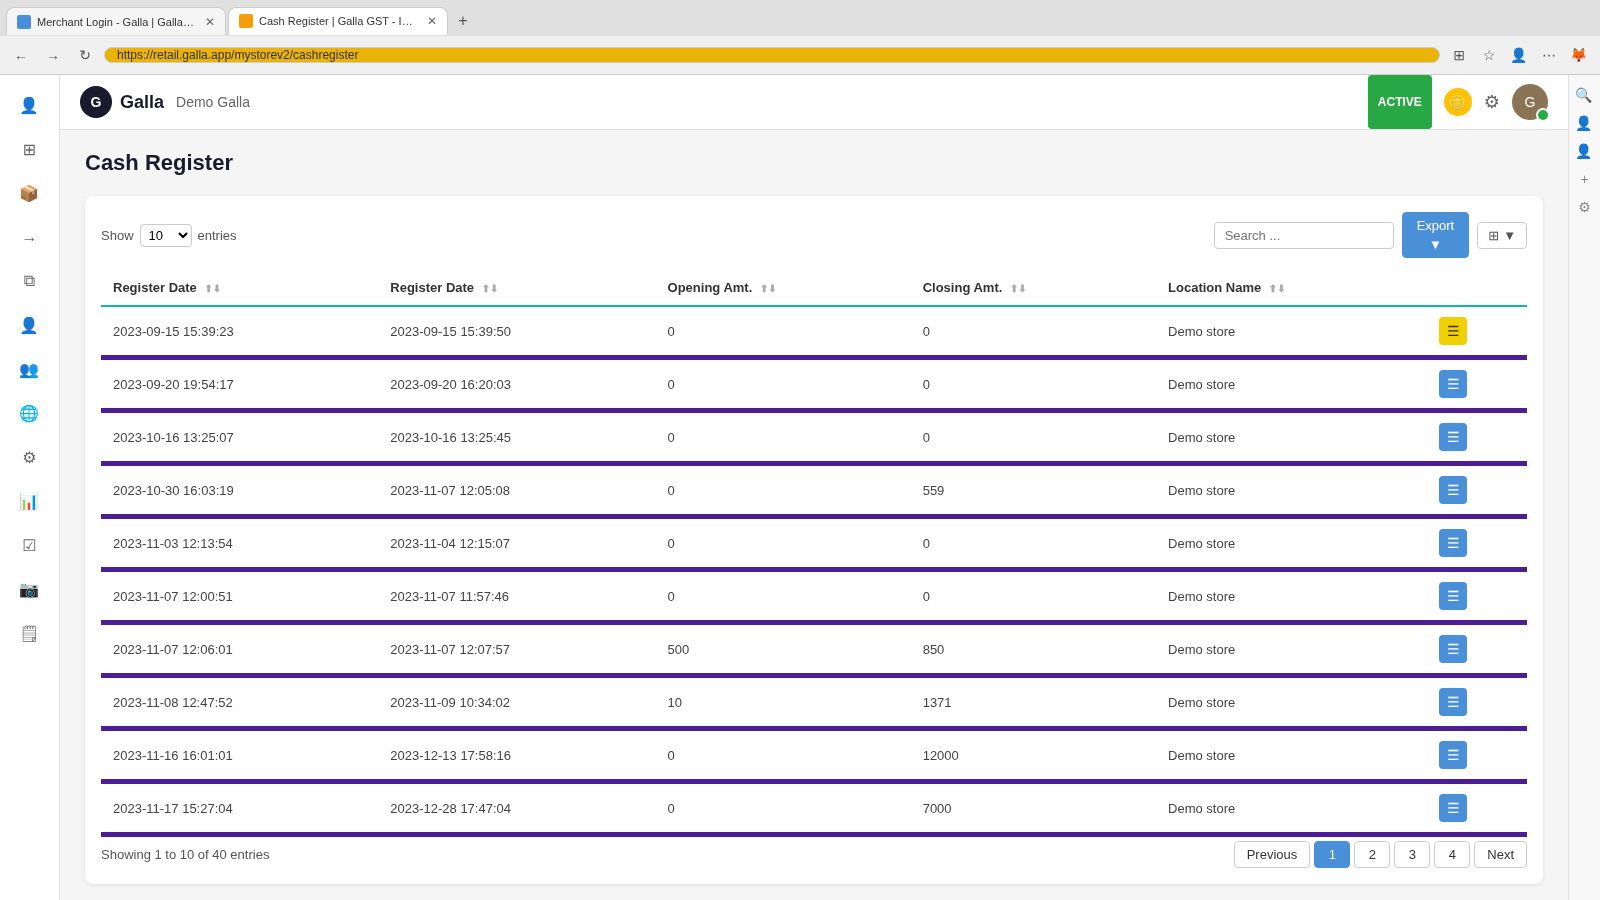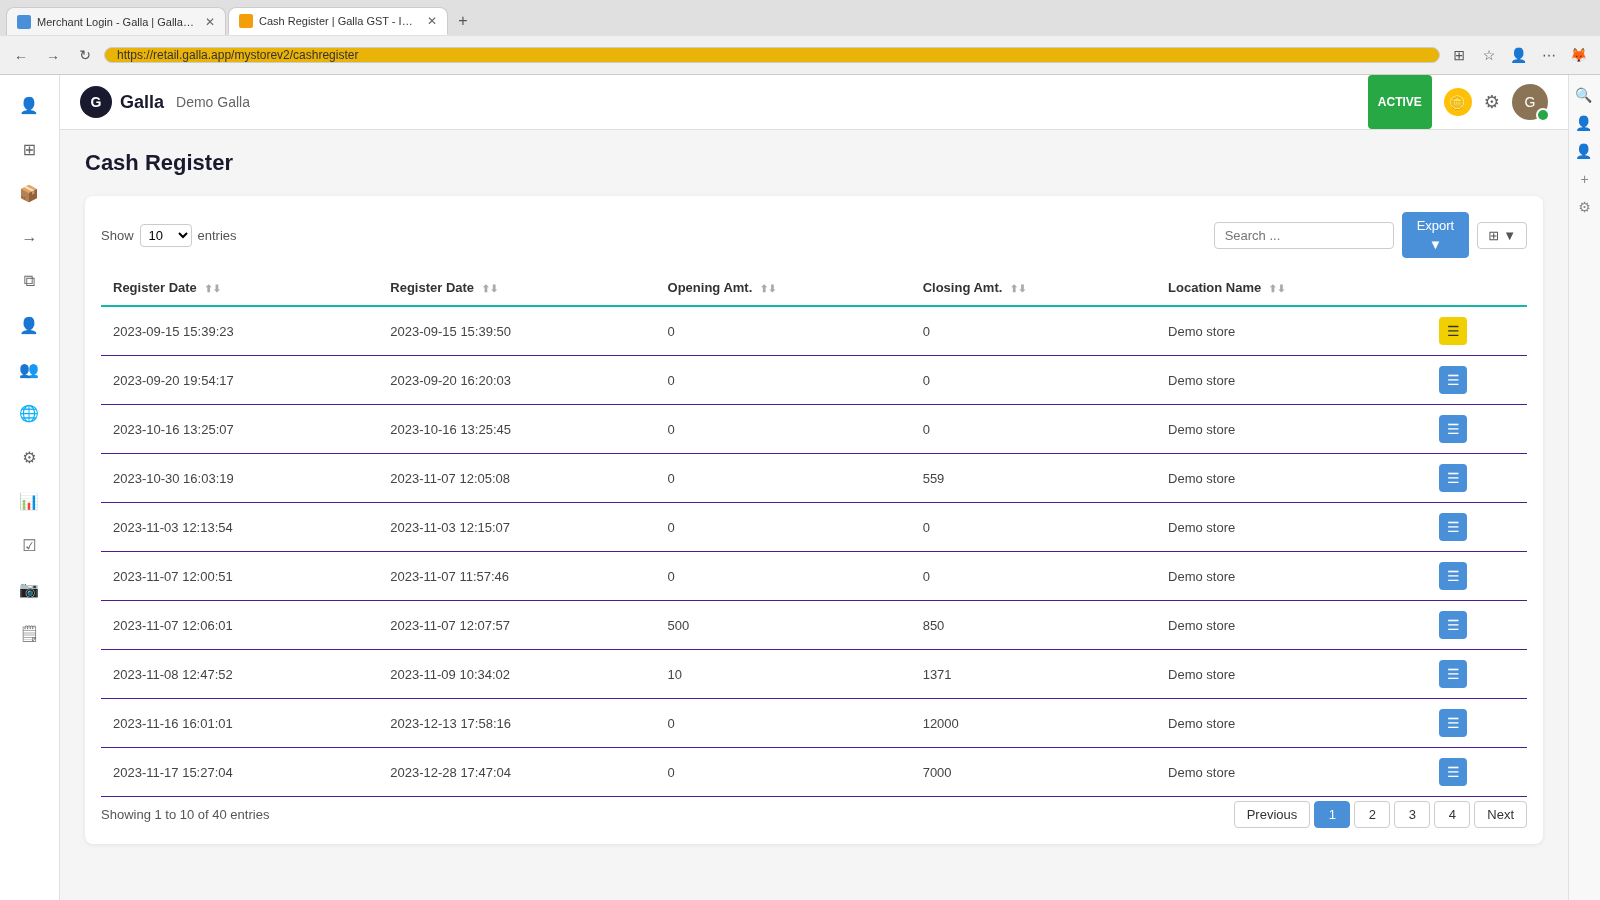--- a/index.html
+++ b/index.html
@@ -253,21 +253,21 @@
       padding: 10px 12px;
       text-align: left;
       color: #333;
       font-weight: 600;
       white-space: nowrap;
     }
     th .sort-icons { display: inline-block; margin-left: 4px; color: #aaa; font-size: 10px; }
     td {
       padding: 10px 12px;
       color: #444;
-      border-bottom: 1px solid #4c1d95;
+      border-bottom: 5px solid #4c1d95;
     }
 
     .action-btn {
       background: #4a90d9;
       color: white;
       border: none;
       border-radius: 4px;
       width: 28px;
       height: 28px;
       display: flex;
@@ -484,21 +484,21 @@
     <td>2023-11-07 12:05:08</td>
     <td>0</td>
     <td>559</td>
     <td>Demo store</td>
     <td>
       <button class="action-btn ">☰</button>
     </td>
   </tr>
               <tr>
     <td>2023-11-03 12:13:54</td>
-    <td>2023-11-03 12:15:07</td>
+    <td>2023-11-04 12:15:07</td>
     <td>0</td>
     <td>0</td>
     <td>Demo store</td>
     <td>
       <button class="action-btn ">☰</button>
     </td>
   </tr>
               <tr>
     <td>2023-11-07 12:00:51</td>
     <td>2023-11-07 11:57:46</td>

